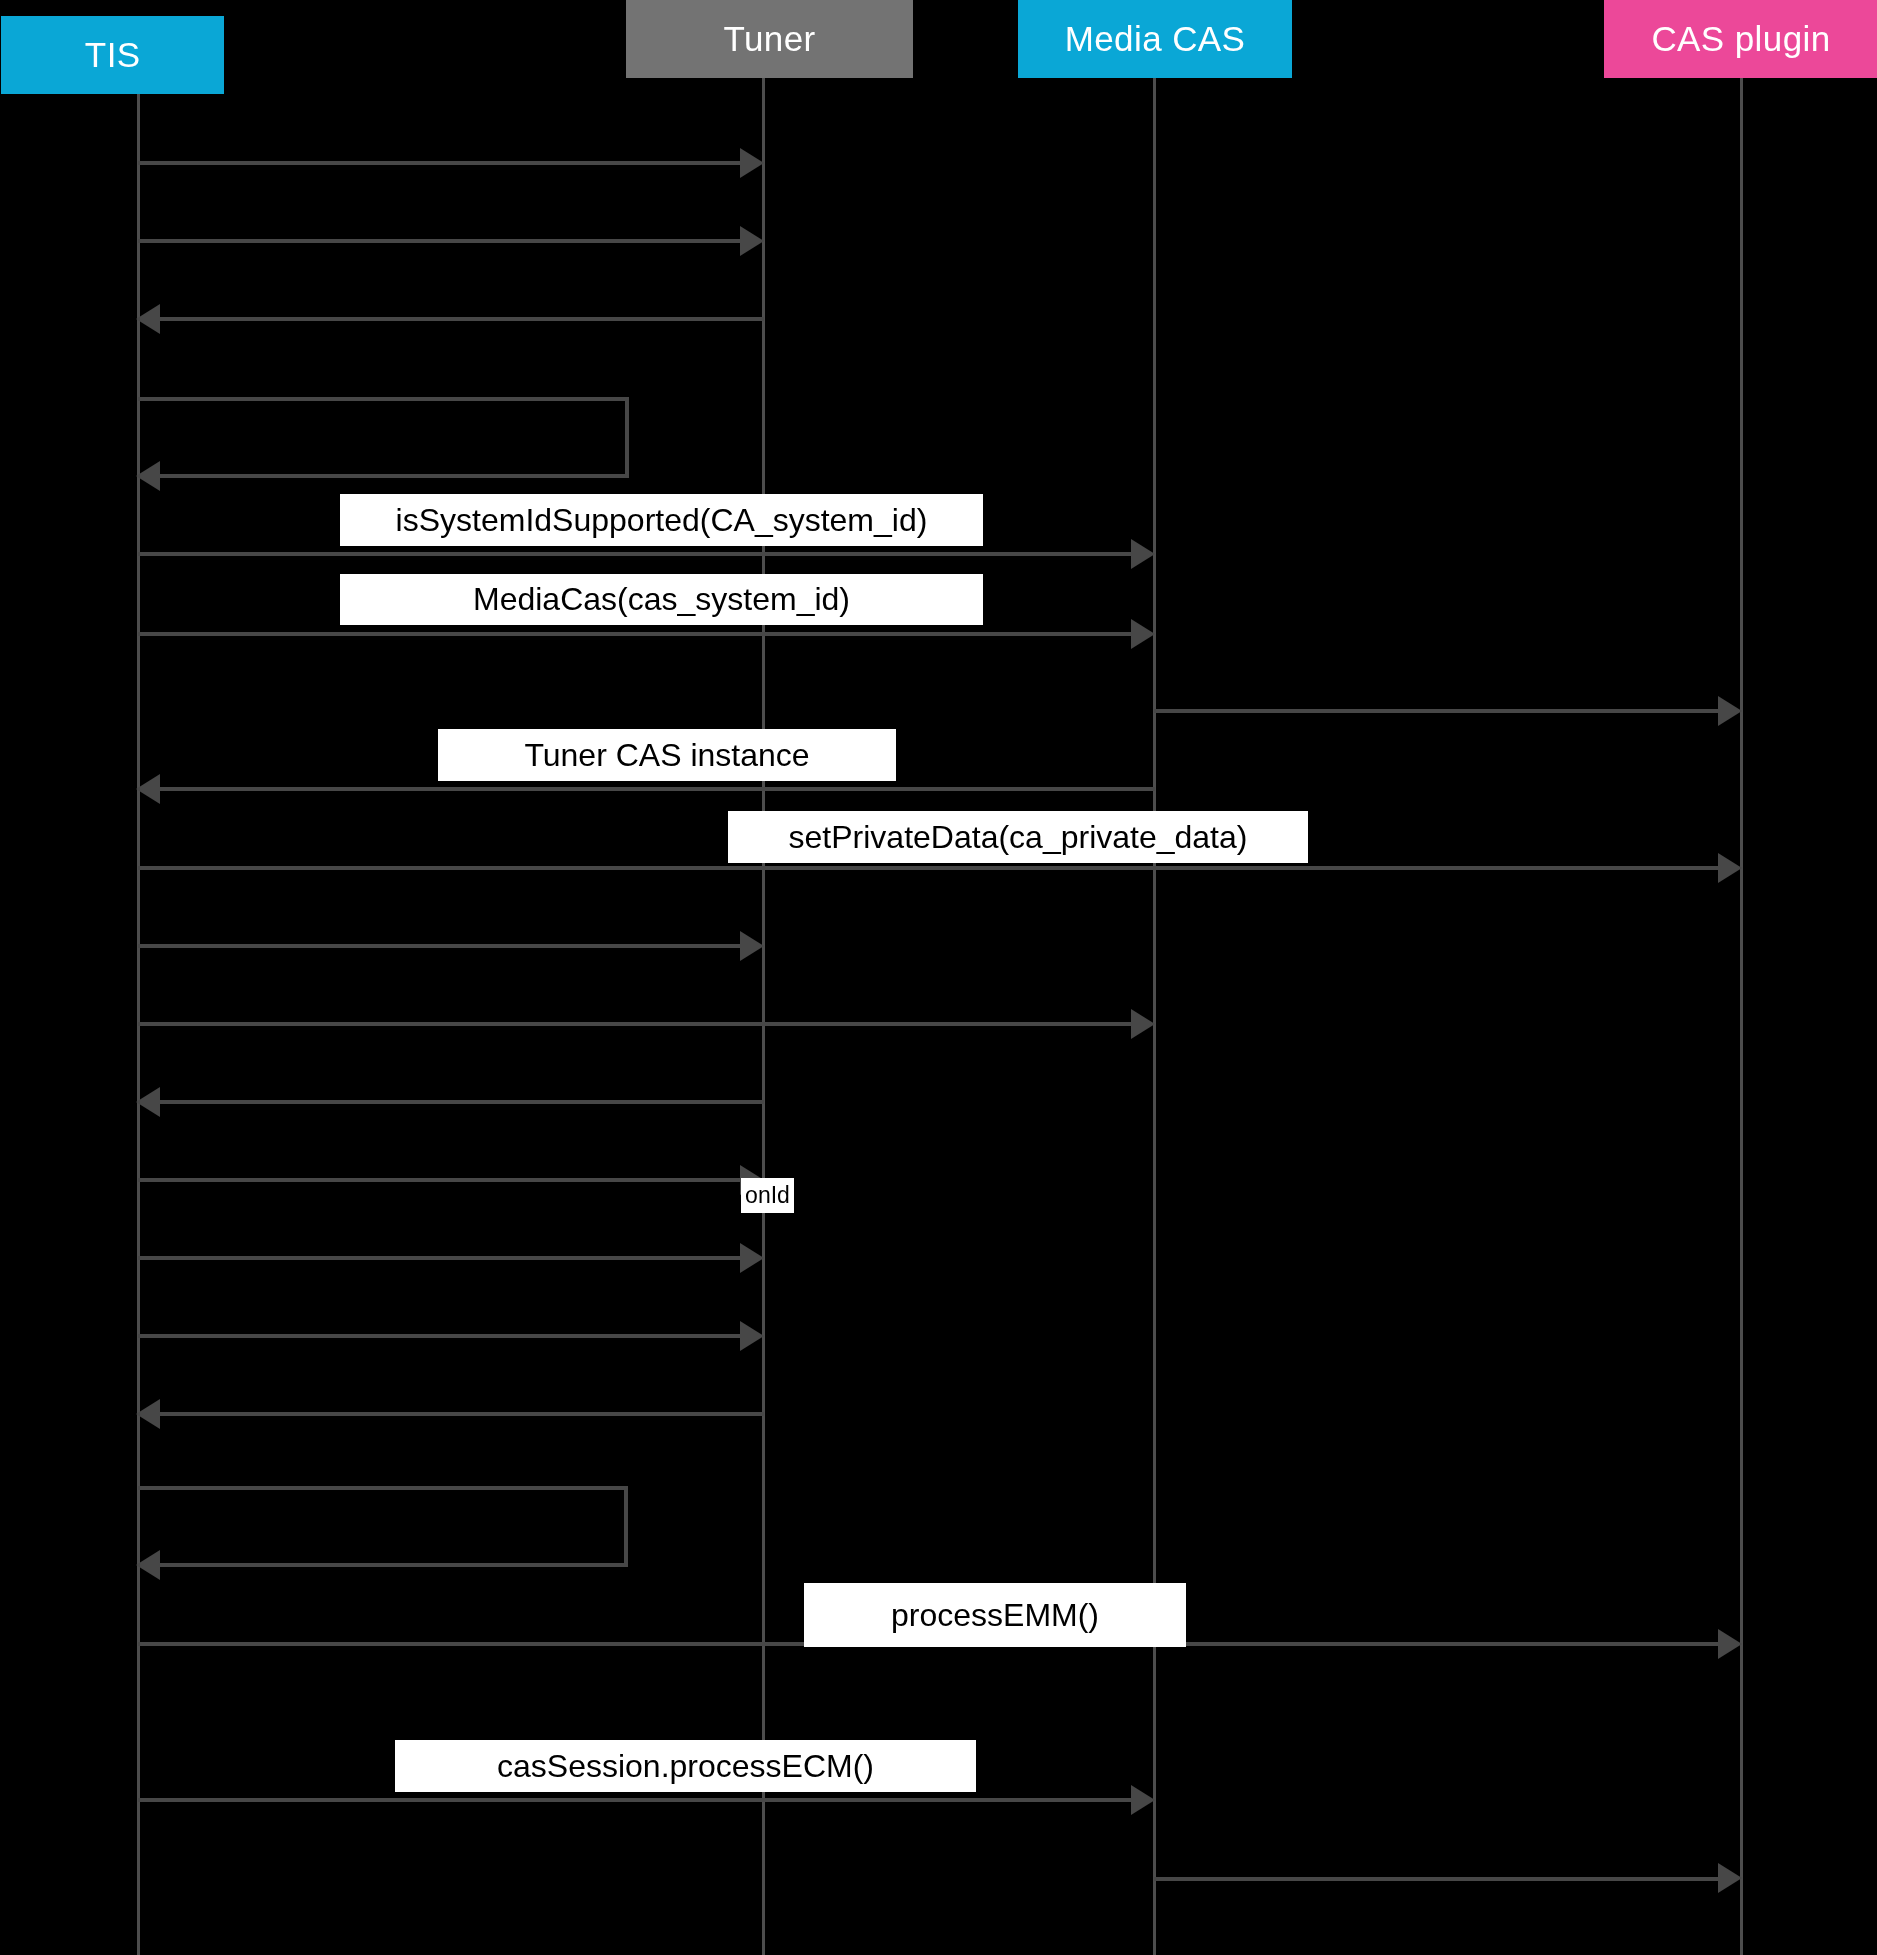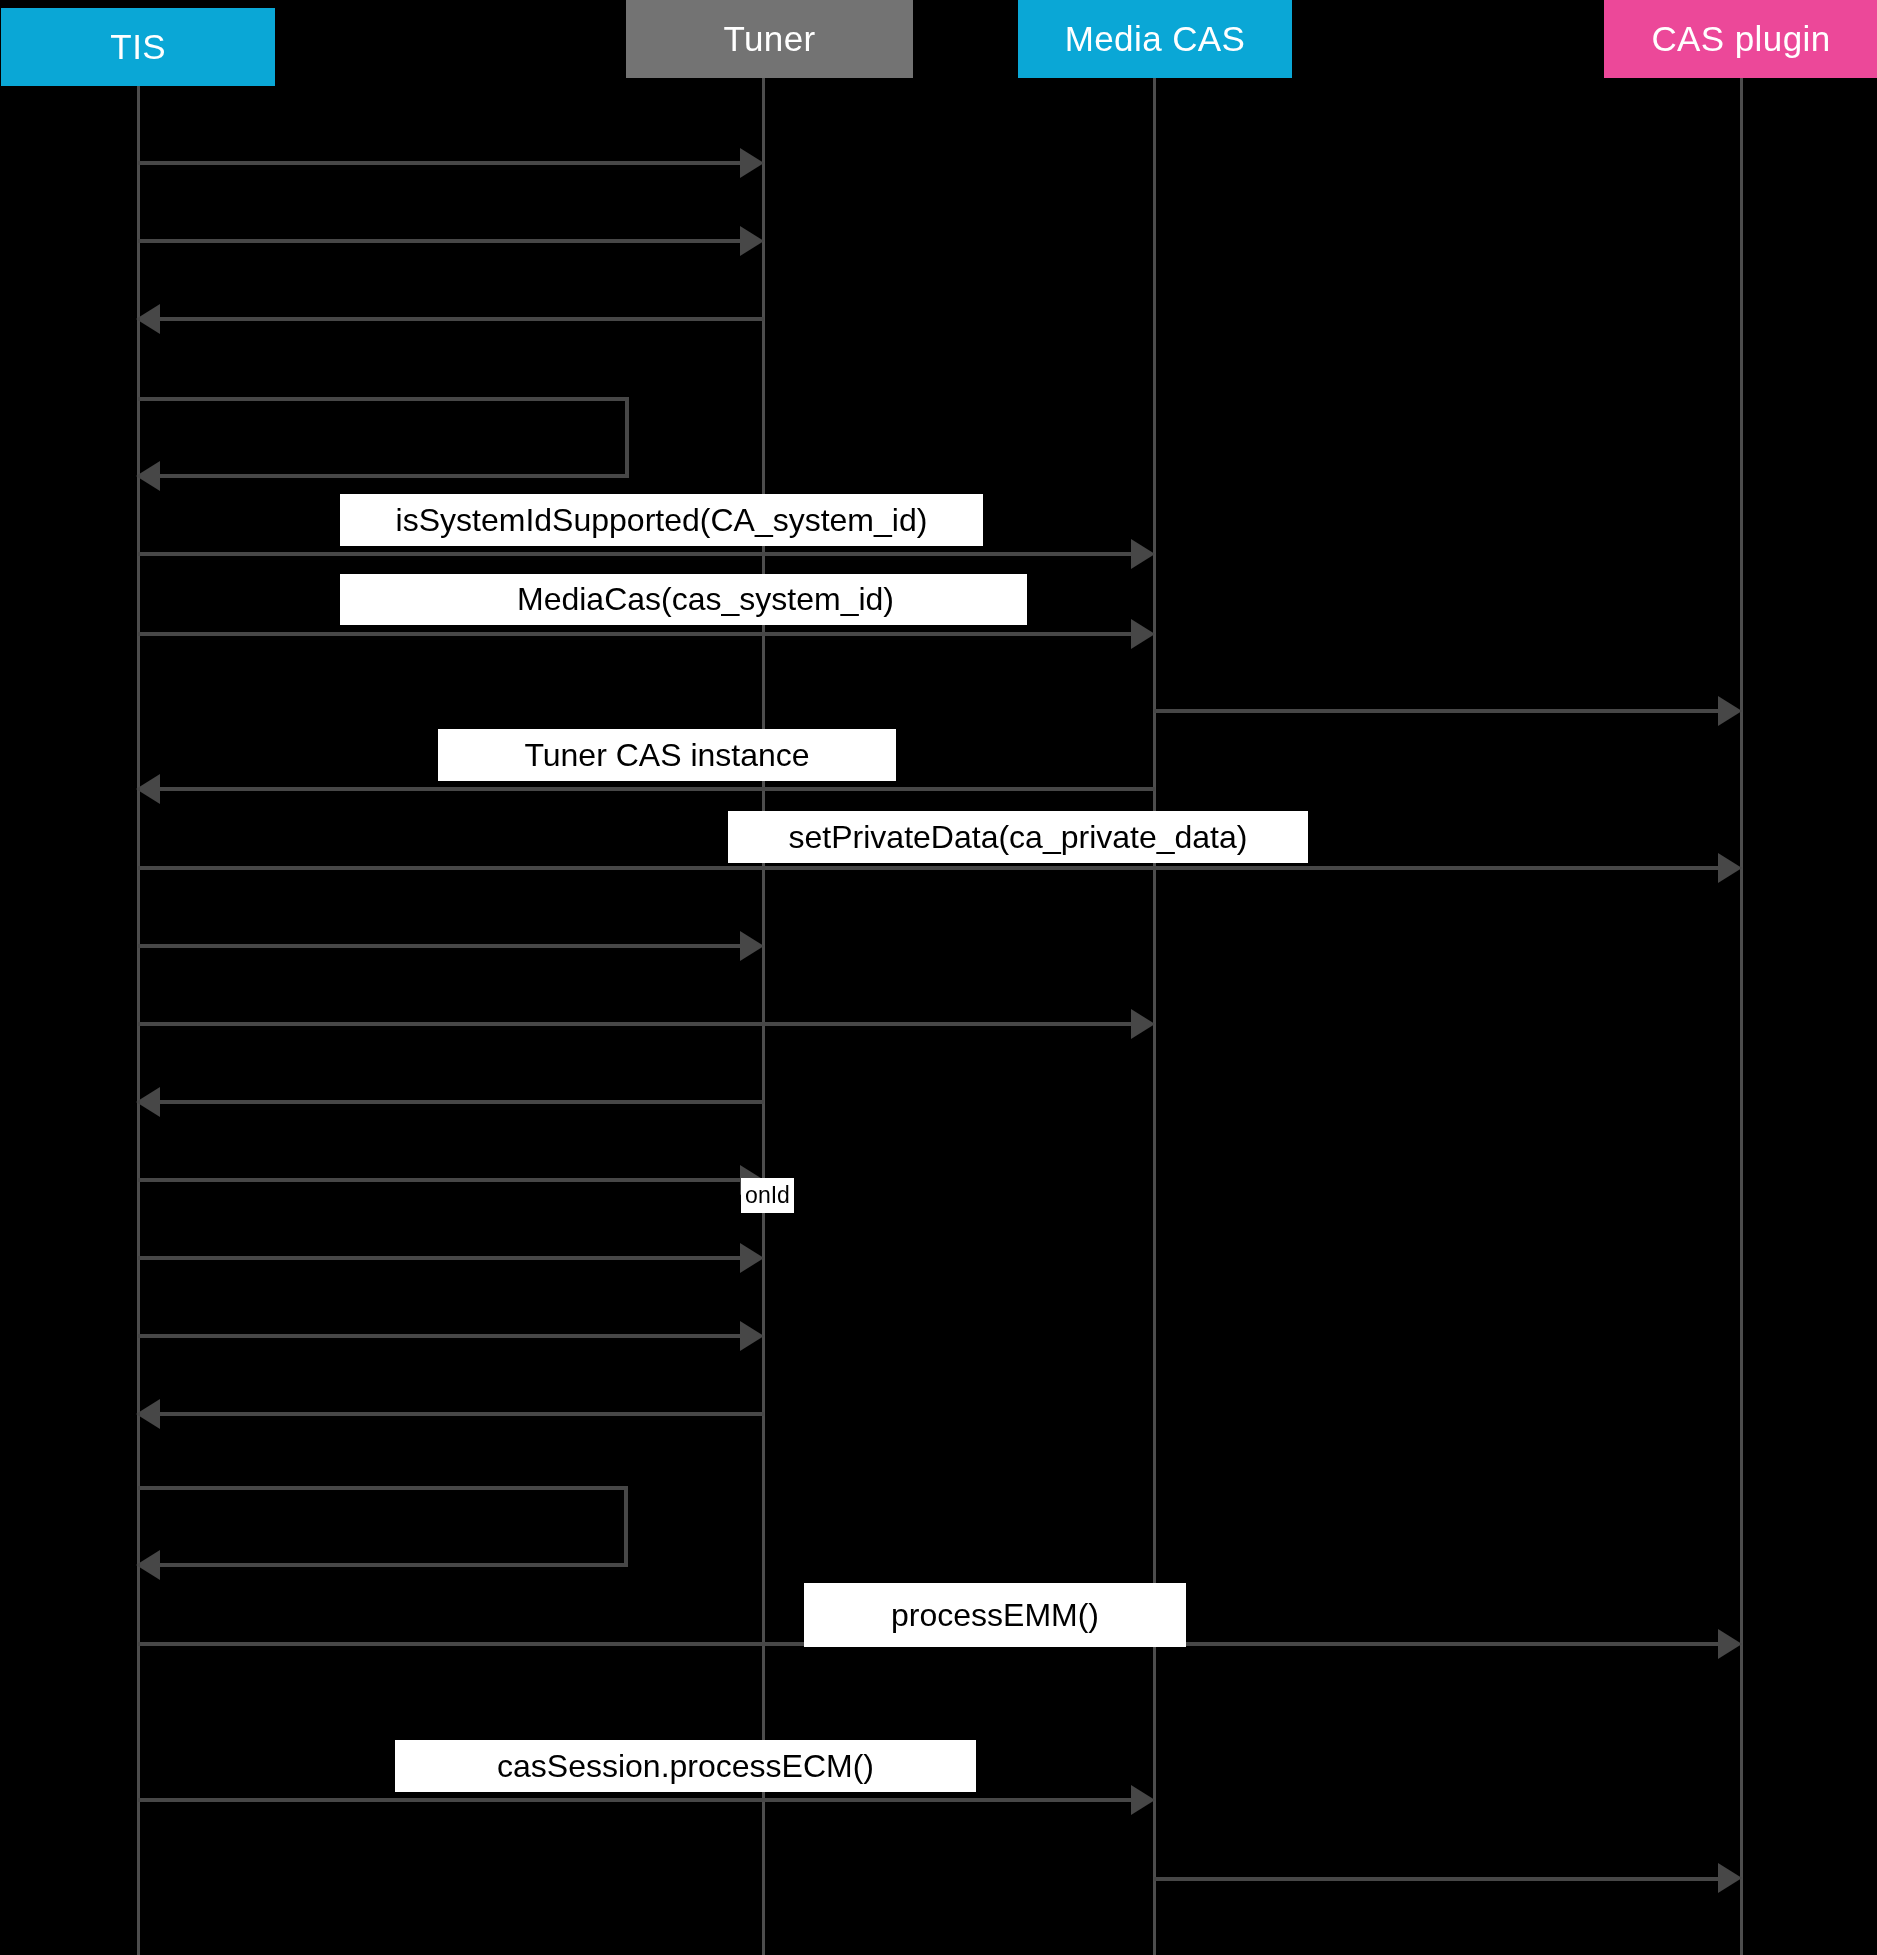--- a/index.html
+++ b/index.html
@@ -16,40 +16,40 @@
   .mlabel.small{font-size:23px;margin-top:42px;}
 </style>
 </head>
 <body>
 
 <div class="stage" style="width: 1878px; height: 2035px;">
     <div class="lifeline" style="left: 137px; top: 78px; width: 2.7px; height: 1881px; background: rgb(77, 77, 77); position: absolute;"></div>
     <div class="lifeline" style="left: 762px; top: 78px; width: 2.7px; height: 1881px; background: rgb(77, 77, 77); position: absolute;"></div>
     <div class="lifeline" style="left: 1153px; top: 78px; width: 2.7px; height: 1881px; background: rgb(77, 77, 77); position: absolute;"></div>
     <div class="lifeline" style="left: 1740px; top: 78px; width: 2.7px; height: 1881px; background: rgb(77, 77, 77); position: absolute;"></div>
-    <div class="hdr" style="top: 8px; height: 78px; left: 1.2px; width: 274px; background: rgb(10, 167, 214); z-index: 4;">TIS</div>
+    <div class="hdr" style="top: 16px; height: 78px; left: 1.2px; width: 223px; background: rgb(10, 167, 214); z-index: 4;">TIS</div>
     <div class="hdr" style="top: 0px; height: 78px; left: 626px; width: 287px; background: #737373; z-index: 4;">Tuner</div>
     <div class="hdr" style="top: 0px; height: 78px; left: 1018px; width: 274px; background: rgb(10, 167, 214); z-index: 4;">Media CAS</div>
     <div class="hdr" style="top: 0px; height: 78px; left: 1604px; width: 274px; background: #ec4899; z-index: 4;">CAS plugin</div>
     <div class="mline" style="left: 138px; top: 161px; width: 607px; height: 3.5px; background: rgb(71, 71, 71);"></div>
     <div class="head" style="left: 740px; top: 148px; border-top: 15px solid transparent; border-bottom: 15px solid transparent; border-left: 24px solid rgb(71, 71, 71);"></div>
     <div class="mline" style="left: 138px; top: 239px; width: 607px; height: 3.5px; background: rgb(71, 71, 71);"></div>
     <div class="head" style="left: 740px; top: 226px; border-top: 15px solid transparent; border-bottom: 15px solid transparent; border-left: 24px solid rgb(71, 71, 71);"></div>
     <div class="mline" style="left: 157px; top: 317px; width: 607px; height: 3.5px; background: rgb(71, 71, 71);"></div>
     <div class="head" style="left: 136px; top: 304px; border-top: 15px solid transparent; border-bottom: 15px solid transparent; border-right: 24px solid rgb(71, 71, 71);"></div>
     <div class="mline" style="left: 138px; top: 397px; width: 490px; height: 3.5px; background: rgb(71, 71, 71);"></div>
     <div class="mline" style="left: 625px; top: 397px; width: 3.5px; height: 81px; background: rgb(71, 71, 71);"></div>
     <div class="mline" style="left: 158px; top: 474px; width: 470px; height: 3.5px; background: rgb(71, 71, 71);"></div>
     <div class="head" style="left: 136px; top: 461px; border-top: 15px solid transparent; border-bottom: 15px solid transparent; border-right: 24px solid rgb(71, 71, 71);"></div>
     <div class="mline" style="left: 138px; top: 552px; width: 998px; height: 3.5px; background: rgb(71, 71, 71);"></div>
     <div class="head" style="left: 1131px; top: 539px; border-top: 15px solid transparent; border-bottom: 15px solid transparent; border-left: 24px solid rgb(71, 71, 71);"></div>
     <div class="mlabel" style="left: 340px; top: 494px; width: 643px; height: 52px; background: rgb(255, 255, 255); color: rgb(0, 0, 0);">isSystemIdSupported(CA_system_id)</div>
     <div class="mline" style="left: 138px; top: 632px; width: 998px; height: 3.5px; background: rgb(71, 71, 71);"></div>
     <div class="head" style="left: 1131px; top: 619px; border-top: 15px solid transparent; border-bottom: 15px solid transparent; border-left: 24px solid rgb(71, 71, 71);"></div>
-    <div class="mlabel" style="left: 340px; top: 574px; width: 643px; height: 51px; background: rgb(255, 255, 255); color: rgb(0, 0, 0); padding-left: 44px;">MediaCas(cas_system_id)</div>
+    <div class="mlabel" style="left: 340px; top: 574px; width: 643px; height: 51px; background: rgb(255, 255, 255); color: rgb(0, 0, 0);">MediaCas(cas_system_id)</div>
     <div class="mline" style="left: 1154px; top: 709px; width: 568px; height: 3.5px; background: rgb(71, 71, 71);"></div>
     <div class="head" style="left: 1718px; top: 696px; border-top: 15px solid transparent; border-bottom: 15px solid transparent; border-left: 24px solid rgb(71, 71, 71);"></div>
     <div class="mline" style="left: 157px; top: 787px; width: 998px; height: 3.5px; background: rgb(71, 71, 71);"></div>
     <div class="head" style="left: 136px; top: 774px; border-top: 15px solid transparent; border-bottom: 15px solid transparent; border-right: 24px solid rgb(71, 71, 71);"></div>
     <div class="mlabel" style="left: 438px; top: 729px; width: 458px; height: 52px; background: rgb(255, 255, 255); color: rgb(0, 0, 0);">Tuner CAS instance</div>
     <div class="mline" style="left: 138px; top: 866px; width: 1584px; height: 3.5px; background: rgb(71, 71, 71);"></div>
     <div class="head" style="left: 1718px; top: 853px; border-top: 15px solid transparent; border-bottom: 15px solid transparent; border-left: 24px solid rgb(71, 71, 71);"></div>
     <div class="mlabel" style="left: 728px; top: 811px; width: 580px; height: 52px; background: rgb(255, 255, 255); color: rgb(0, 0, 0);">setPrivateData(ca_private_data)</div>
     <div class="mline" style="left: 138px; top: 944px; width: 607px; height: 3.5px; background: rgb(71, 71, 71);"></div>
     <div class="head" style="left: 740px; top: 931px; border-top: 15px solid transparent; border-bottom: 15px solid transparent; border-left: 24px solid rgb(71, 71, 71);"></div>

